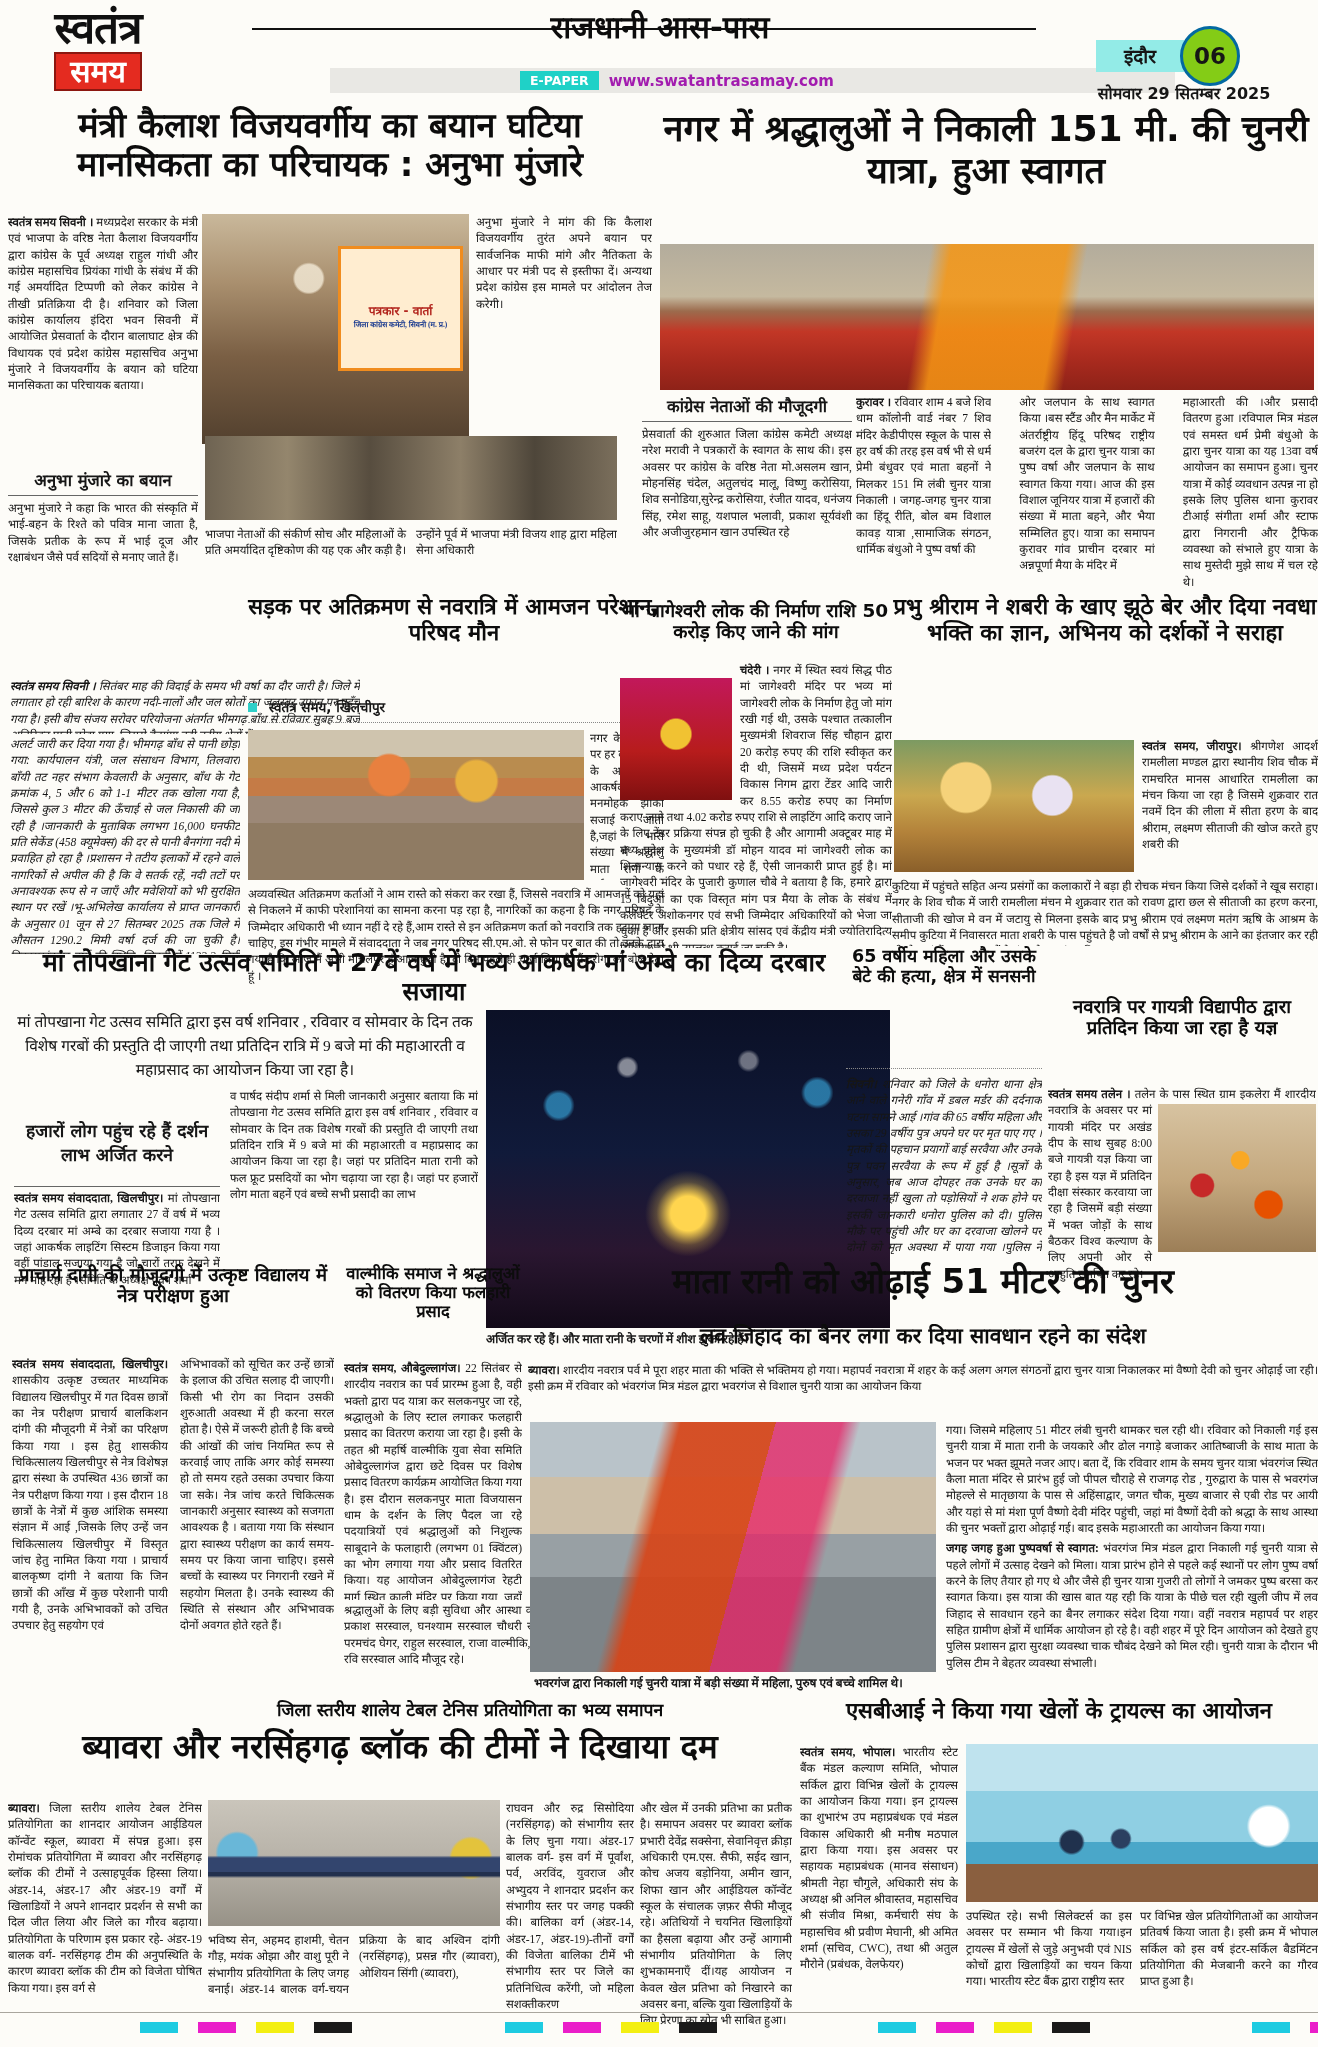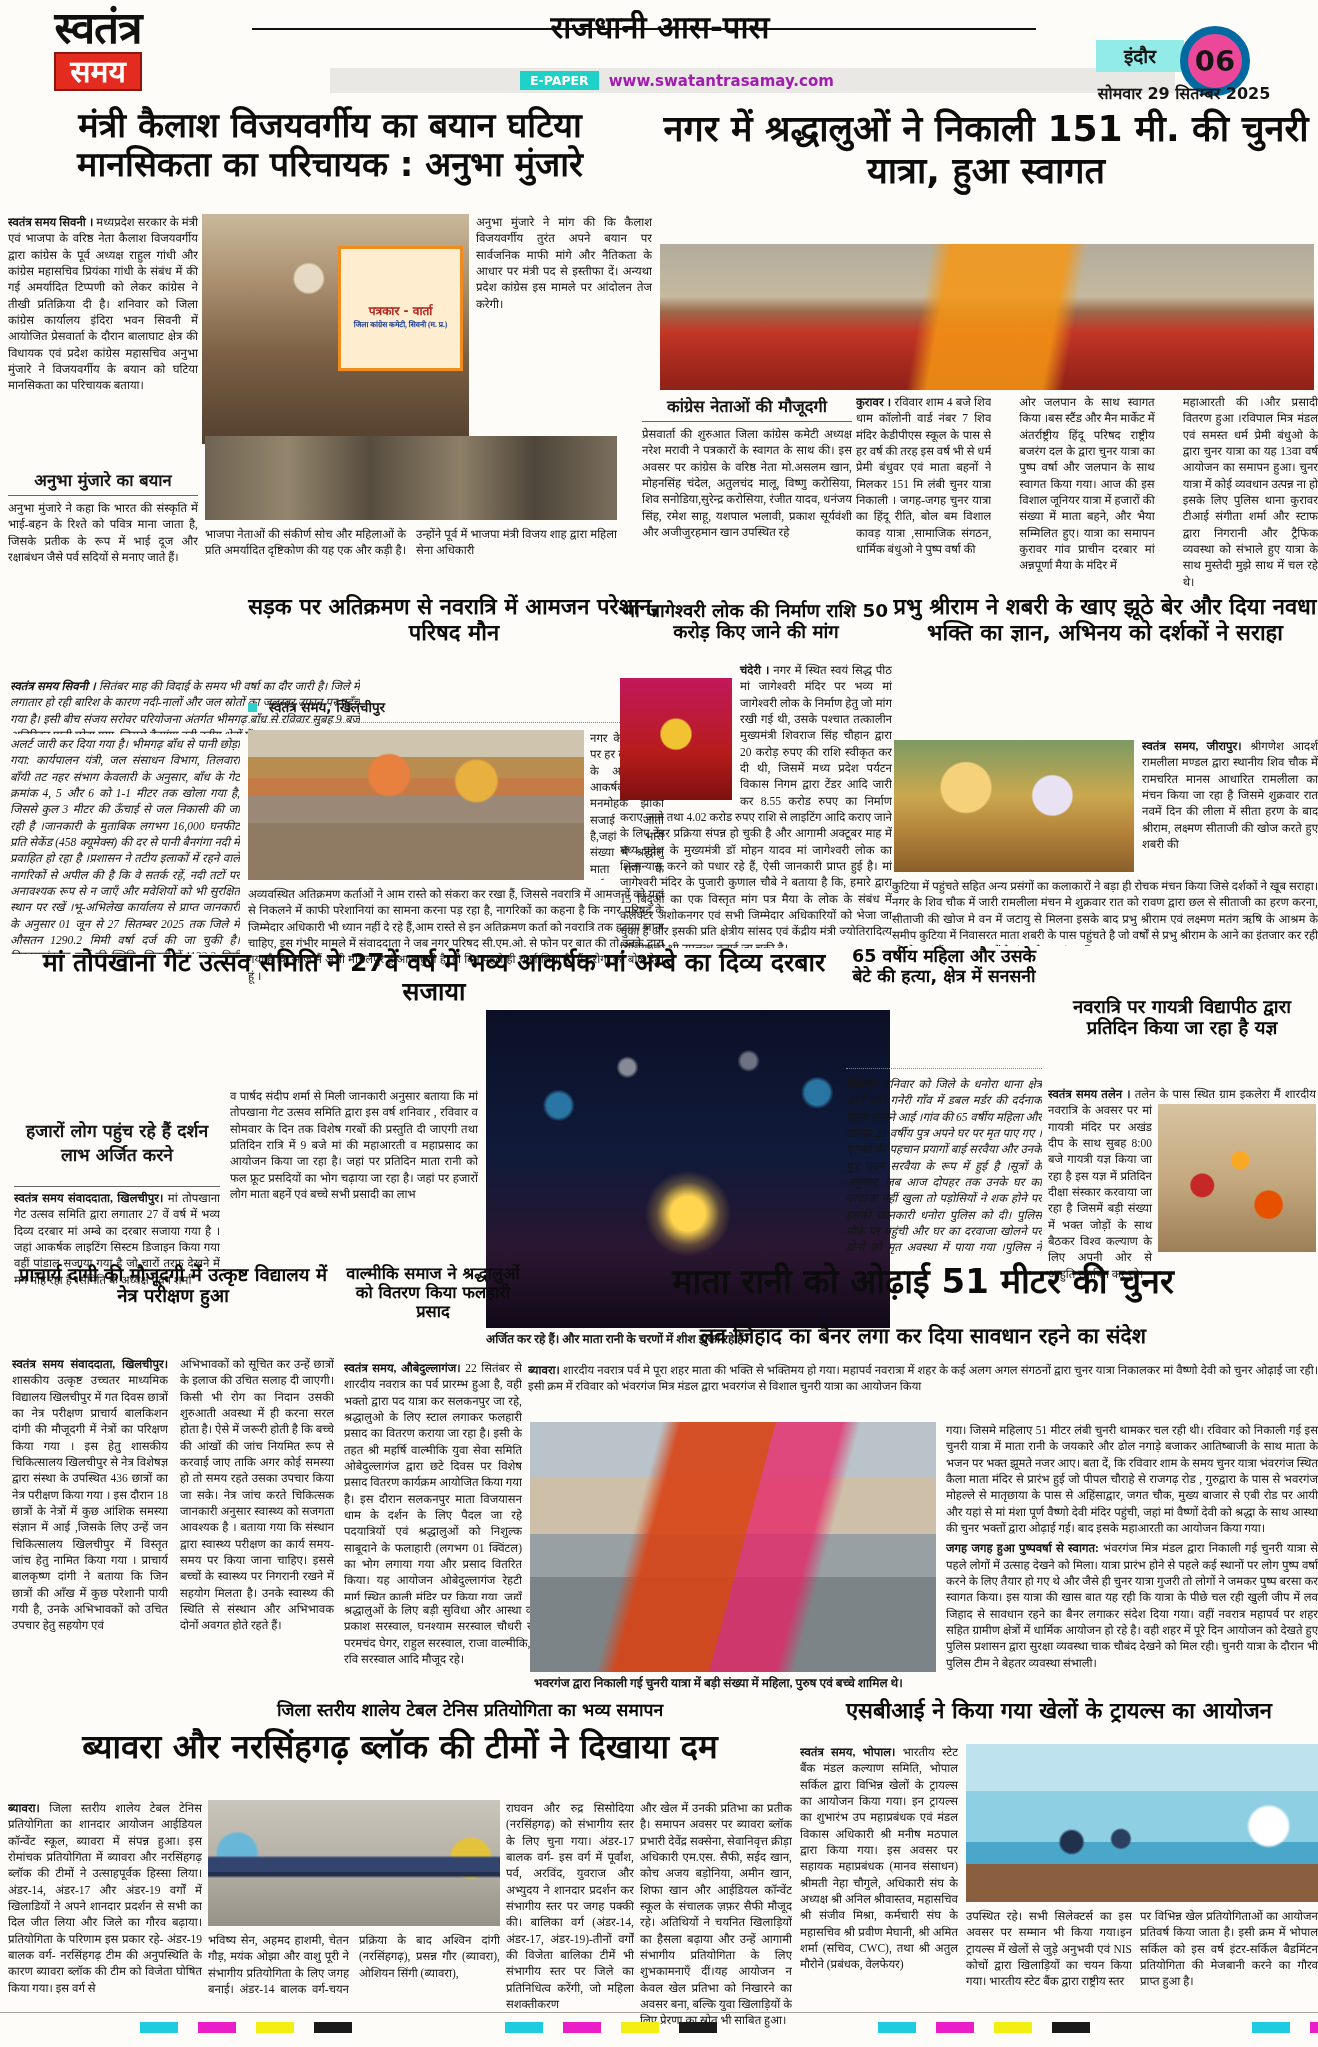--- a/index.html
+++ b/index.html
@@ -30,22 +30,22 @@
   .logo-top{font-family:"DejaVu Sans","Liberation Sans",sans-serif;font-weight:bold;font-size:44px;
             line-height:1;color:#101010;letter-spacing:-1px;}
   .logo-red{display:inline-block;background:#e42b20;color:#fff;font-family:"DejaVu Sans",sans-serif;
             font-weight:bold;font-size:30px;line-height:1.1;padding:1px 14px;margin-top:2px;border:2px solid #8c1710;}
   .epaper-bar{background:#e9e8e4;display:flex;align-items:center;gap:10px;padding-left:190px;}
   .epaper-chip{background:#1fd1c7;color:#fff;font-family:"DejaVu Sans",sans-serif;font-weight:bold;
                font-size:12.5px;padding:2px 10px;}
   .url{font-family:"DejaVu Sans",sans-serif;font-weight:bold;font-size:15px;color:#a21caf;text-decoration:none;}
   .badge{background:#93ebe7;font-family:"DejaVu Sans",sans-serif;font-weight:bold;font-size:19px;
          display:flex;align-items:center;justify-content:center;}
-  .pgcircle{background:#ec4899;border:8px solid #0369a1;border-radius:50%;display:flex;align-items:center;
-            justify-content:center;font-family:"DejaVu Sans",sans-serif;font-weight:bold;font-size:29px;}
+  .pgcircle{background:#84cc16;border:3px solid #0369a1;border-radius:50%;display:flex;align-items:center;
+            justify-content:center;font-family:"DejaVu Sans",sans-serif;font-weight:bold;font-size:23px;}
   .dateline-top{font-family:"DejaVu Sans",sans-serif;font-weight:bold;font-size:16px;text-align:center;}
   
   .ph-press{background:
     radial-gradient(circle at 40% 28%,rgba(240,230,210,.85) 0 6%,transparent 7%),
     linear-gradient(180deg,#c9b89b 0%,#a98f6e 30%,#7a5f44 62%,#52402e 100%);}
   .press-banner{position:absolute;right:6px;top:14%;width:43%;height:50%;background:#ffedd0;
     border:3px solid #f08c1e;display:flex;flex-direction:column;align-items:center;justify-content:center;
     text-align:center;padding:2px;}
   .press-banner .bt{font-family:"DejaVu Sans",sans-serif;font-weight:bold;font-size:12px;color:#b3261e;margin-top:13px;}
   .press-banner .bs{font-size:7.5px;color:#1a3a8f;font-weight:bold;}
@@ -172,20 +172,21 @@
 
   <div class="abs hl h23" style="left:892px;top:594px;width:426px;height:140px;">प्रभु श्रीराम ने शबरी के खाए झूठे बेर और दिया नवधा भक्ति का ज्ञान, अभिनय को दर्शकों ने सराहा</div>
   <div class="photo ph-ramlila" style="left:894px;top:740px;width:240px;height:132px;"></div>
   <div class="abs t" style="left:1142px;top:738px;width:176px;height:136px;">
     <b class="b">स्वतंत्र समय, जीरापुर।</b>
     <span>श्रीगणेश आदर्श रामलीला मण्डल द्वारा स्थानीय शिव चौक में रामचरित मानस आधारित रामलीला का मंचन किया जा रहा है जिसमे शुक्रवार रात नवमें दिन की लीला में सीता हरण के बाद श्रीराम, लक्ष्मण सीताजी की खोज करते हुए शबरी की</span>
   </div>
   <div class="abs t" style="left:892px;top:878px;width:426px;height:68px;">कुटिया में पहुंचते सहित अन्य प्रसंगों का कलाकारों ने बड़ा ही रोचक मंचन किया जिसे दर्शकों ने खूब सराहा। नगर के शिव चौक में जारी रामलीला मंचन मे शुक्रवार रात को रावण द्वारा छल से सीताजी का हरण करना, सीताजी की खोज मे वन में जटायु से मिलना इसके बाद प्रभु श्रीराम एवं लक्ष्मण मतंग ऋषि के आश्रम के समीप कुटिया में निवासरत माता शबरी के पास पहुंचते है जो वर्षों से प्रभु श्रीराम के आने का इंतजार कर रही थी, के प्रसंगों का कलाकारों ने सुंदर रोचक मंचन किया ।</div>
 
   <div class="abs hl h26" style="left:10px;top:948px;width:848px;height:54px;">मां तोपखाना गेट उत्सव समिति ने 27वें वर्ष में भव्य आकर्षक मां अम्बे का दिव्य दरबार सजाया</div>
+  <div class="abs t t-lg" style="left:14px;top:1010px;width:462px;height:104px;text-align:center;">मां तोपखाना गेट उत्सव समिति द्वारा इस वर्ष शनिवार , रविवार व सोमवार के दिन तक विशेष गरबों की प्रस्तुति दी जाएगी तथा प्रतिदिन रात्रि में 9 बजे मां की महाआरती व महाप्रसाद का आयोजन किया जा रहा है।</div>
   <div class="photo ph-pandal" style="left:486px;top:1010px;width:404px;height:318px;"></div>
   <div class="abs subhead h18" style="left:14px;top:1118px;width:206px;height:64px;">हजारों लोग पहुंच रहे हैं दर्शन लाभ अर्जित करने</div>
   <div class="abs t" style="left:14px;top:1190px;width:206px;height:146px;">
     <b class="b">स्वतंत्र समय संवाददाता, खिलचीपुर।</b>
     <span>मां तोपखाना गेट उत्सव समिति द्वारा लगातार 27 वें वर्ष में भव्य दिव्य दरबार मां अम्बे का दरबार सजाया गया है ।जहां आकर्षक लाइटिंग सिस्टम डिजाइन किया गया वहीं पांडाल सजाया गया है जो चारों तरफ देखने में मन मोह रहा है ।समिति के अध्यक्ष पवन शर्मा</span>
   </div>
   <div class="abs t" style="left:230px;top:1088px;width:248px;height:248px;">व पार्षद संदीप शर्मा से मिली जानकारी अनुसार बताया कि मां तोपखाना गेट उत्सव समिति द्वारा इस वर्ष शनिवार , रविवार व सोमवार के दिन तक विशेष गरबों की प्रस्तुति दी जाएगी तथा प्रतिदिन रात्रि में 9 बजे मां की महाआरती व महाप्रसाद का आयोजन किया जा रहा है। जहां पर प्रतिदिन माता रानी को फल फ्रूट प्रसदियों का भोग चढ़ाया जा रहा है। जहां पर हजारों लोग माता बहनें एवं बच्चे सभी प्रसादी का लाभ</div>
   <div class="abs caption" style="left:486px;top:1332px;width:404px;height:22px;">अर्जित कर रहे हैं। और माता रानी के चरणों में शीश झुका रहे हैं।</div>
 
   <div class="abs hl h18 dotted" style="left:846px;top:946px;width:196px;height:122px;">65 वर्षीय महिला और उसके बेटे की हत्या, क्षेत्र में सनसनी</div>

